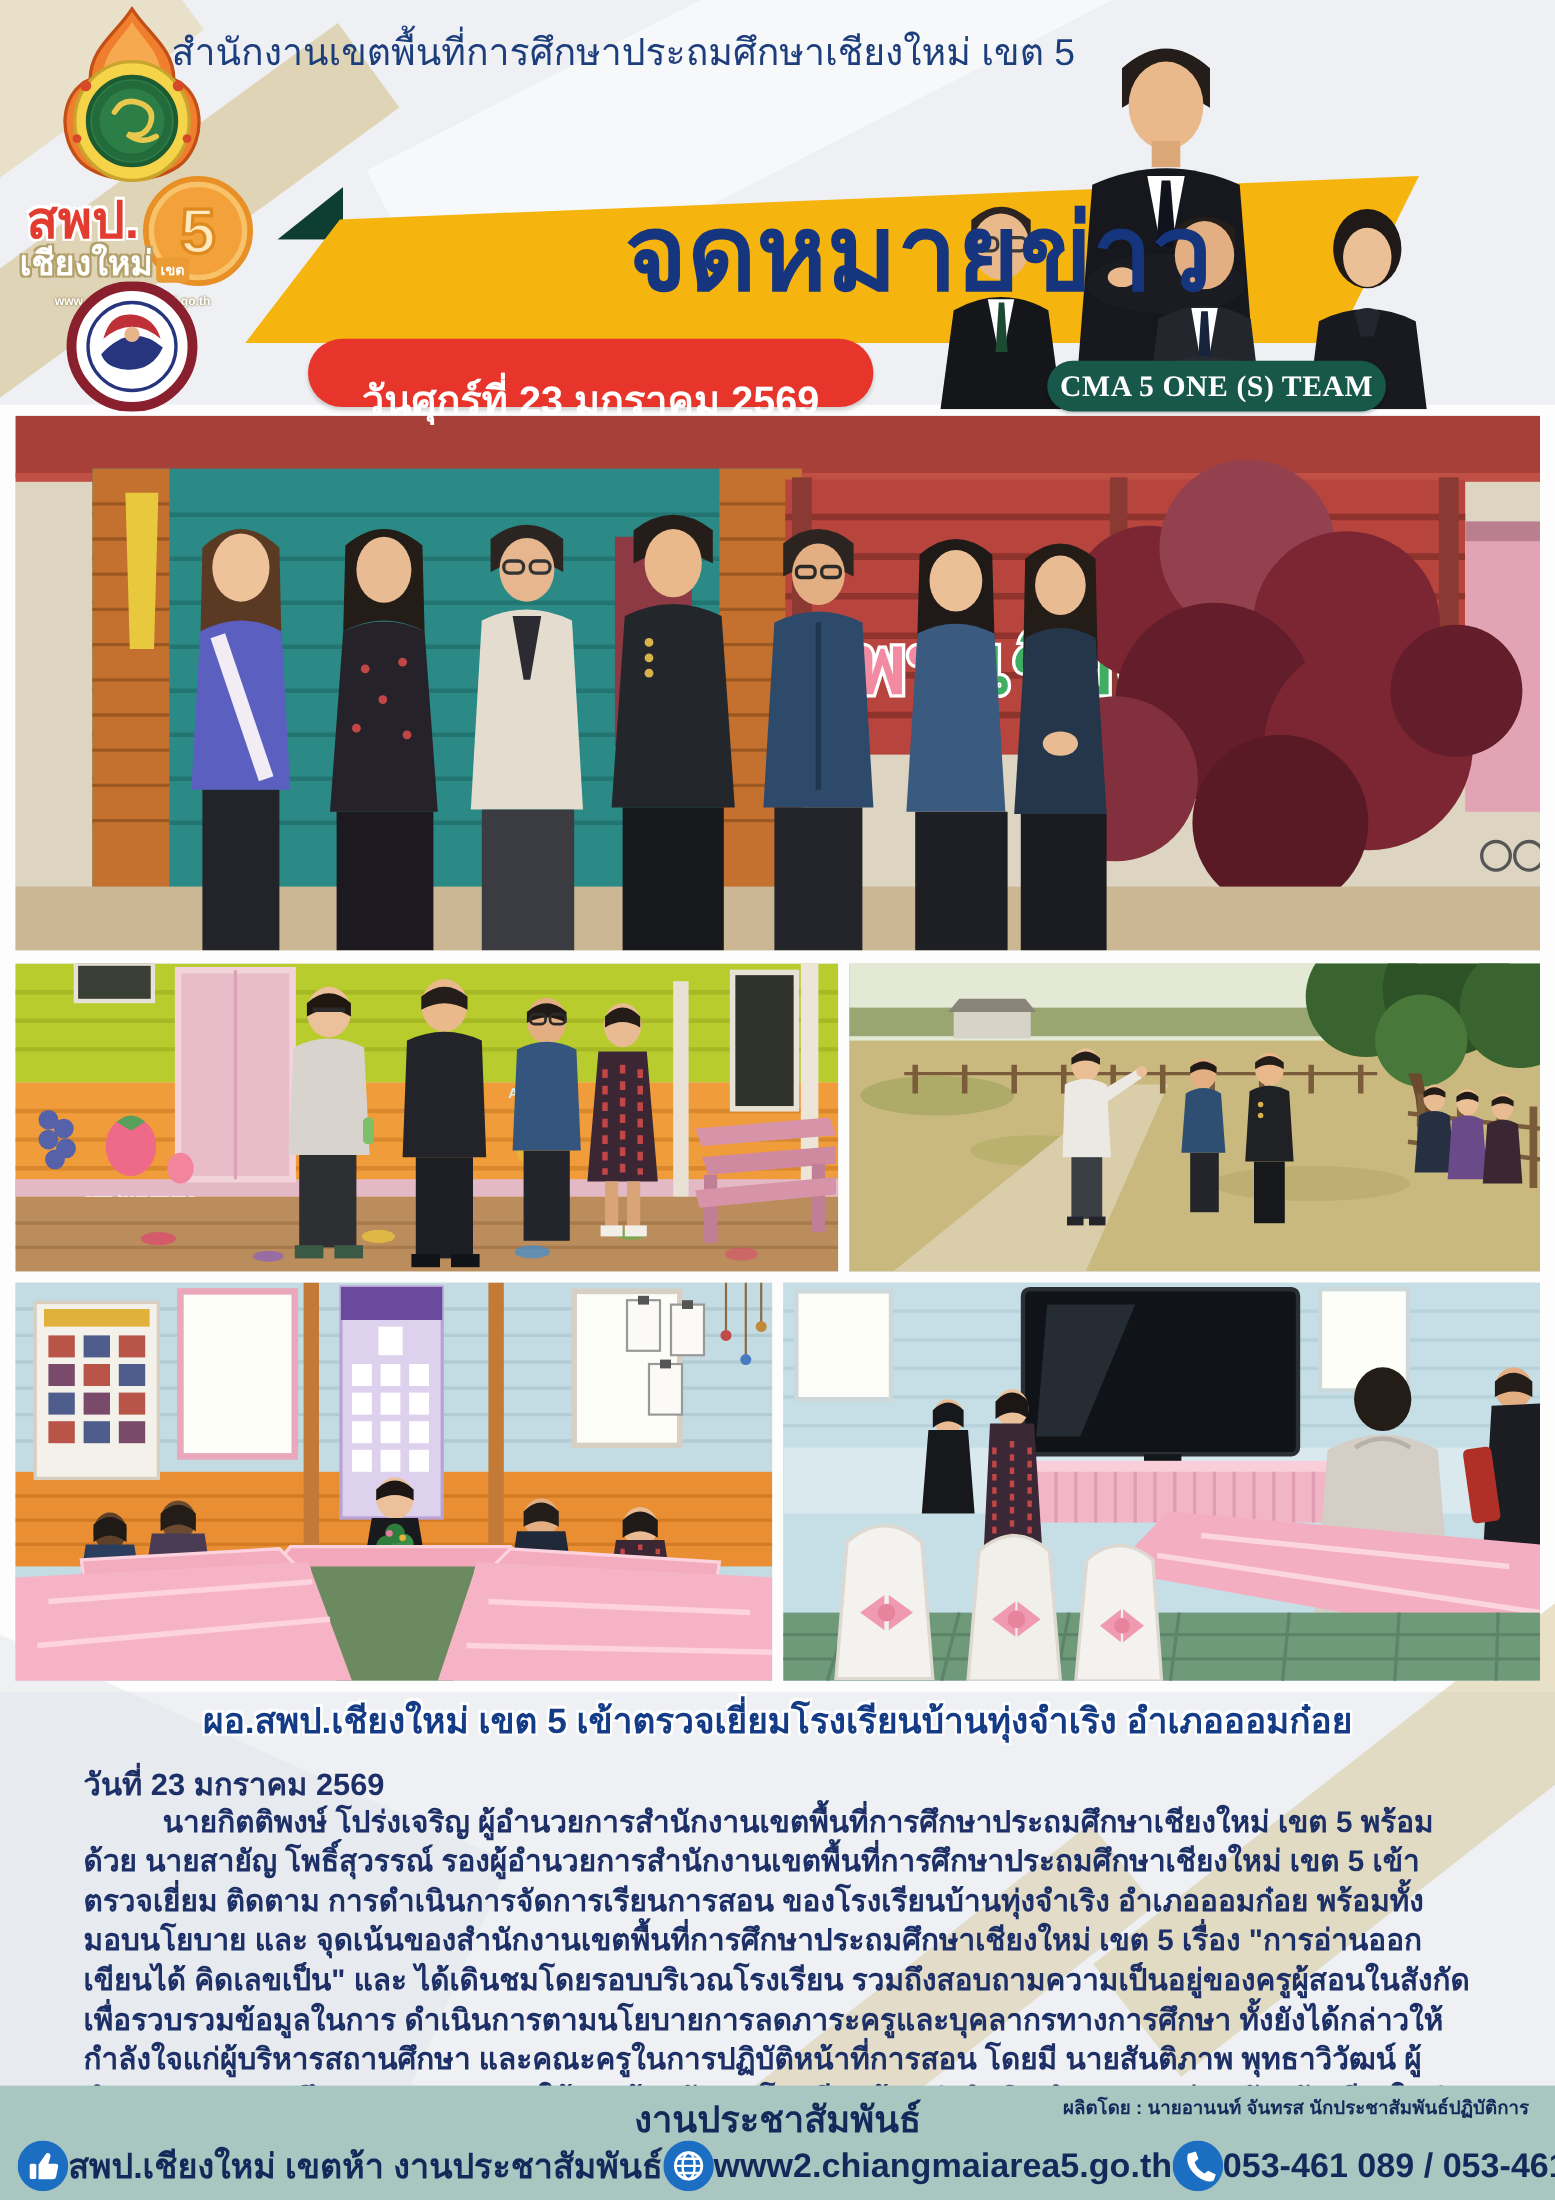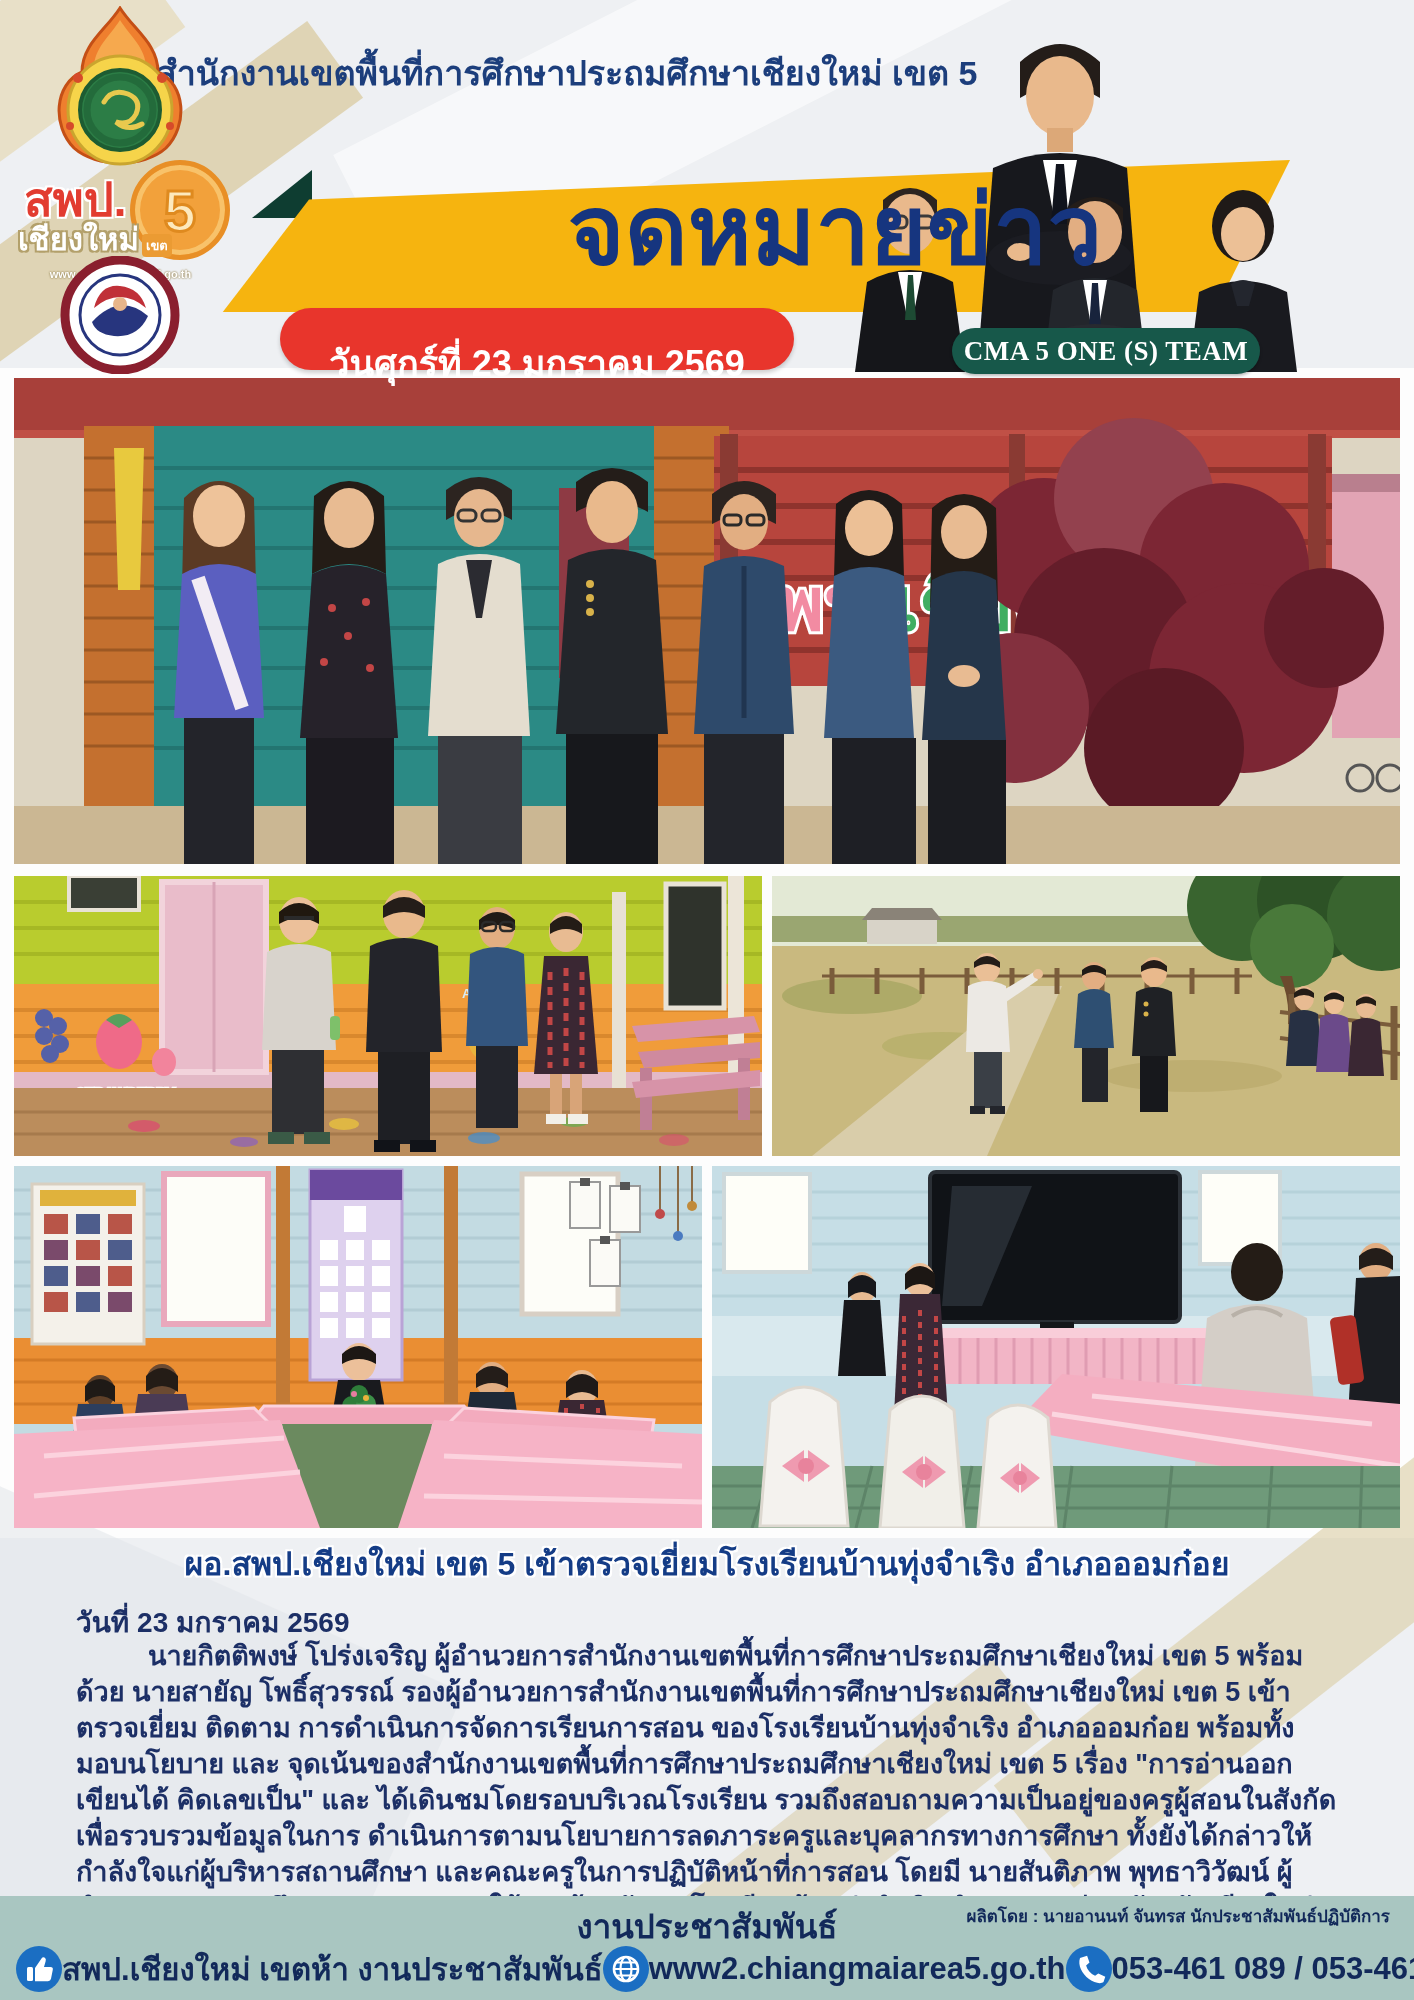--- a/index.html
+++ b/index.html
@@ -9,21 +9,21 @@
   
   .deco{position:absolute;z-index:0;}
   .deco.tan1{left:-90px;top:150px;width:470px;height:95px;background:#dccfa9;transform:rotate(-36deg);opacity:.85;}
   .deco.tan2{left:-70px;top:-20px;width:240px;height:130px;background:#e6dcbd;transform:rotate(-36deg);opacity:.8;}
   .deco.white1{left:320px;top:-70px;width:950px;height:170px;background:rgba(255,255,255,.55);transform:rotate(-27deg);}
   .deco.tan3{left:930px;top:1470px;width:980px;height:130px;background:#dbcda4;transform:rotate(-38deg);opacity:.6;}
   .deco.gray1{left:-160px;top:1560px;width:520px;height:620px;background:#e2e5ea;transform:rotate(24deg);opacity:.55;}
   .deco.tan4{left:520px;top:1820px;width:560px;height:95px;background:#d6c8a0;transform:rotate(-38deg);opacity:.5;}
   .photos-bg{position:absolute;left:0;top:368px;width:1414px;height:1170px;background:#fdfdfd;z-index:0;}
   
-  .office-title{left:156px;top:46px;width:980px;font-size:34px;font-weight:700;color:#1c3e7c;z-index:3;}
+  .office-title{left:156px;top:20px;width:980px;font-size:34px;font-weight:400;color:#1c3e7c;z-index:3;}
   .news-badge{left:268px;top:118px;width:282px;height:66px;background:#19594a;z-index:3;
               clip-path:polygon(13% 0,100% 0,92% 100%,0 100%);
               display:flex;align-items:center;justify-content:center;}
   .news-badge span{color:#fff;font-size:31px;font-weight:900;letter-spacing:1px;}
   .news-fold{left:252px;top:170px;width:60px;height:48px;background:#0e3d31;clip-path:polygon(100% 0,100% 100%,0 100%);z-index:2;}
   .yellow-banner{left:212px;top:160px;width:1078px;height:152px;background:#f6b40f;z-index:2;
                  clip-path:polygon(9% 26%,100% 0%,93% 100%,1% 100%);}
   .newsletter-title{left:400px;top:178px;width:870px;text-align:center;font-size:97px;font-weight:900;color:#16357f;z-index:3;line-height:1.1;}
   .date-banner{left:280px;top:308px;width:514px;height:62px;background:#e8352c;border-radius:32px;z-index:3;
                display:flex;align-items:center;justify-content:center;box-shadow:0 3px 4px rgba(0,0,0,.18);}

